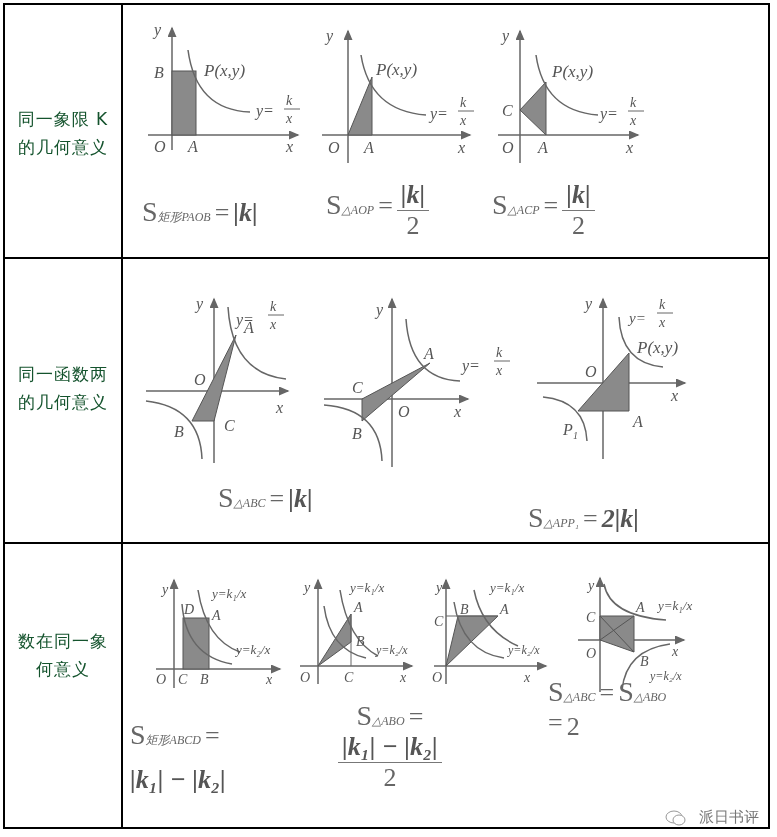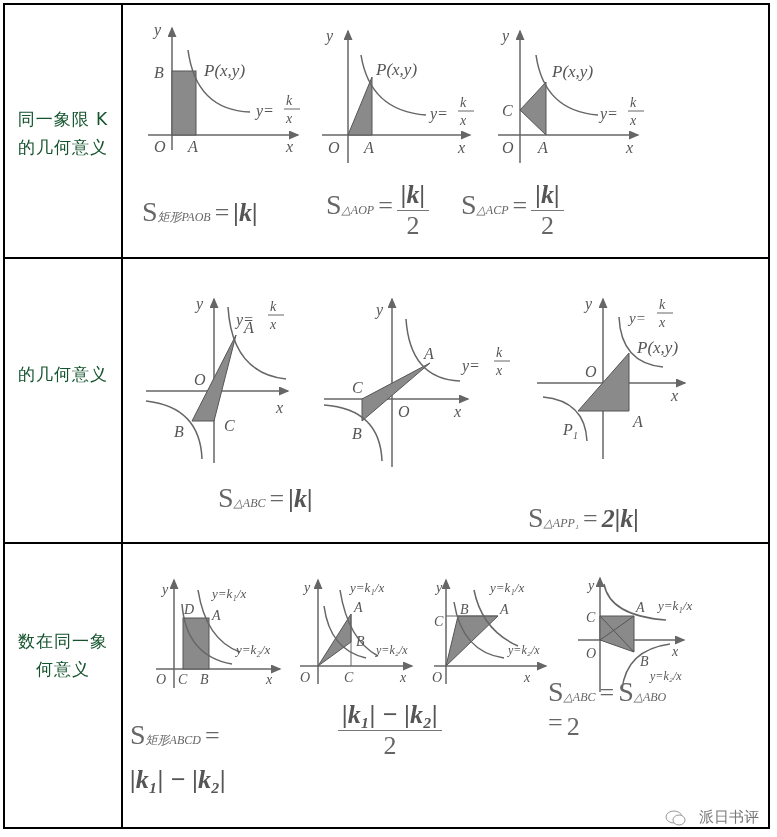--- a/index.html
+++ b/index.html
@@ -31,20 +31,21 @@
   <div class="vline"></div>
   <div class="hline" style="top:252px"></div>
   <div class="hline" style="top:537px"></div>
 
   <div class="label" style="top:100px">
     <div>同一象限 K</div>
     <div>的几何意义</div>
   </div>
 
   <div class="label" style="top:355px">
+    <div>同一函数两</div>
     <div>的几何意义</div>
   </div>
 
   <div class="label" style="top:622px">
     <div>数在同一象</div>
     <div>何意义</div>
   </div>
 </div>
 
 <svg style="position:absolute;left:140px;top:20px" width="180" height="150">
@@ -105,21 +106,21 @@
 <div class="formula" style="left:142px;top:196px">
   <span class="S">S</span><span class="sub">矩形PAOB</span>
   <span class="eq">=</span>
   <span class="k">|k|</span>
 </div>
 <div class="formula" style="left:326px;top:180px">
   <span class="S">S</span><span class="sub">△AOP</span>
   <span class="eq">=</span>
   <span class="frac"><span class="num k">|k|</span><span class="den">2</span></span>
 </div>
-<div class="formula" style="left:461px;top:180px">
+<div class="formula" style="left:492px;top:180px">
   <span class="S">S</span><span class="sub">△ACP</span>
   <span class="eq">=</span>
   <span class="frac"><span class="num k">|k|</span><span class="den">2</span></span>
 </div>
 
 <svg style="position:absolute;left:140px;top:295px" width="160" height="170">
   <line x1="74" y1="168" x2="74" y2="4" stroke="#666" stroke-width="1.5" marker-end="url(#ar)"></line>
   <line x1="6" y1="96" x2="148" y2="96" stroke="#666" stroke-width="1.5" marker-end="url(#ar)"></line>
   <polygon points="96,40 52,126 74,126" fill="#8a8a8a" stroke="#555"></polygon>
   <path d="M88,12 Q92,78 146,84" fill="none" stroke="#666" stroke-width="1.5"></path>
@@ -251,20 +252,21 @@
   <text x="62" y="96" font-size="14">B</text>
   <text x="80" y="40" font-size="13">y=k₁/x</text>
   <text x="72" y="110" font-size="12">y=k₂/x</text>
 </svg>
 
 <div class="formula" style="left:130px;top:715px;line-height:40px">
   <div><span class="S">S</span><span class="sub">矩形ABCD</span> <span class="eq">=</span></div>
   <div><span class="k">|k₁| − |k₂|</span></div>
 </div>
 <div class="formula" style="left:338px;top:700px;text-align:center">
+  <div><span class="S">S</span><span class="sub">△ABO</span> <span class="eq">=</span></div>
   <span class="frac"><span class="num k">|k₁| − |k₂|</span><span class="den">2</span></span>
 </div>
 <div class="formula" style="left:548px;top:676px">
   <div><span class="S">S</span><span class="sub">△ABC</span> <span class="eq">=</span> <span class="S">S</span><span class="sub">△ABO</span></div>
   <div><span class="eq">=</span> <span class="frac"><span class="den">2</span></span></div>
 </div>
 
 <div class="wm">
   <svg width="22" height="18">
     <ellipse cx="9" cy="8" rx="8" ry="6" fill="none" stroke="#999"></ellipse>

